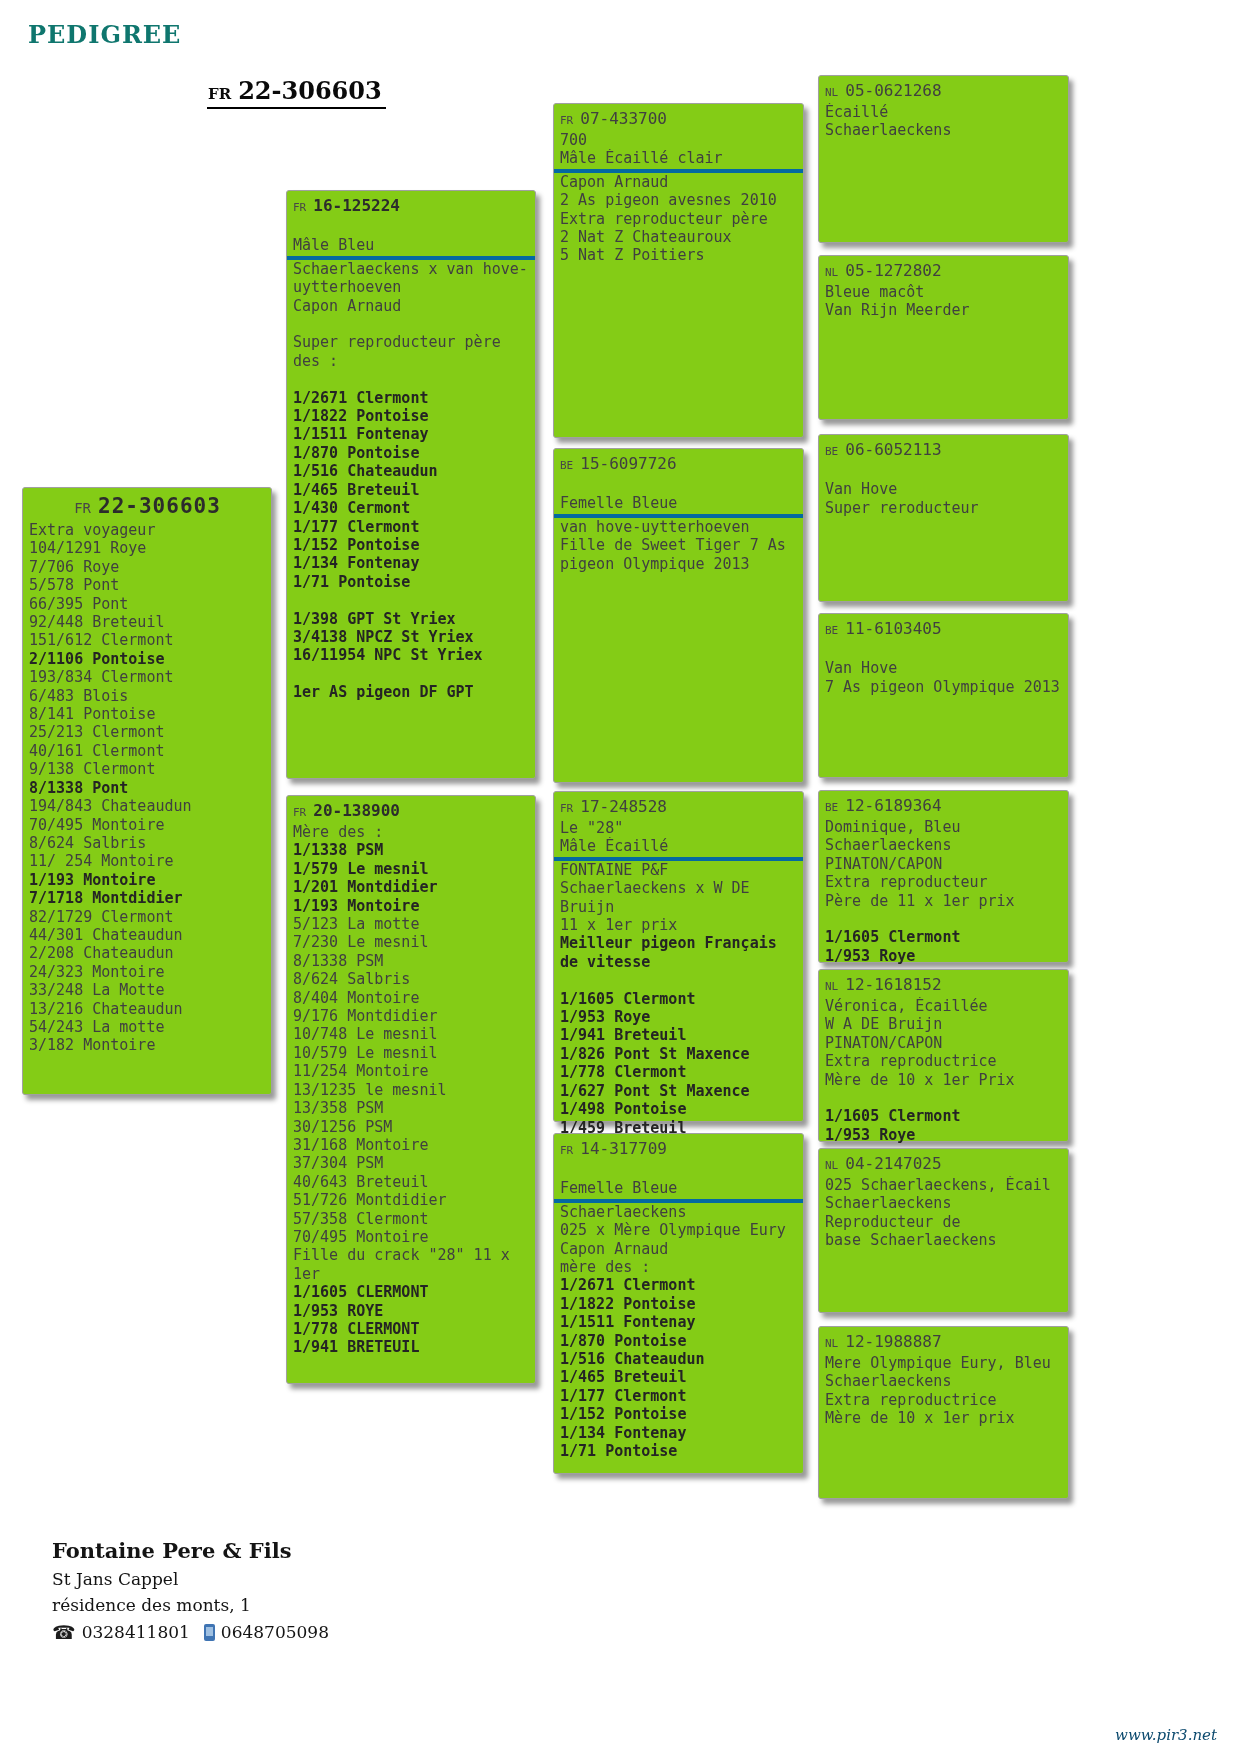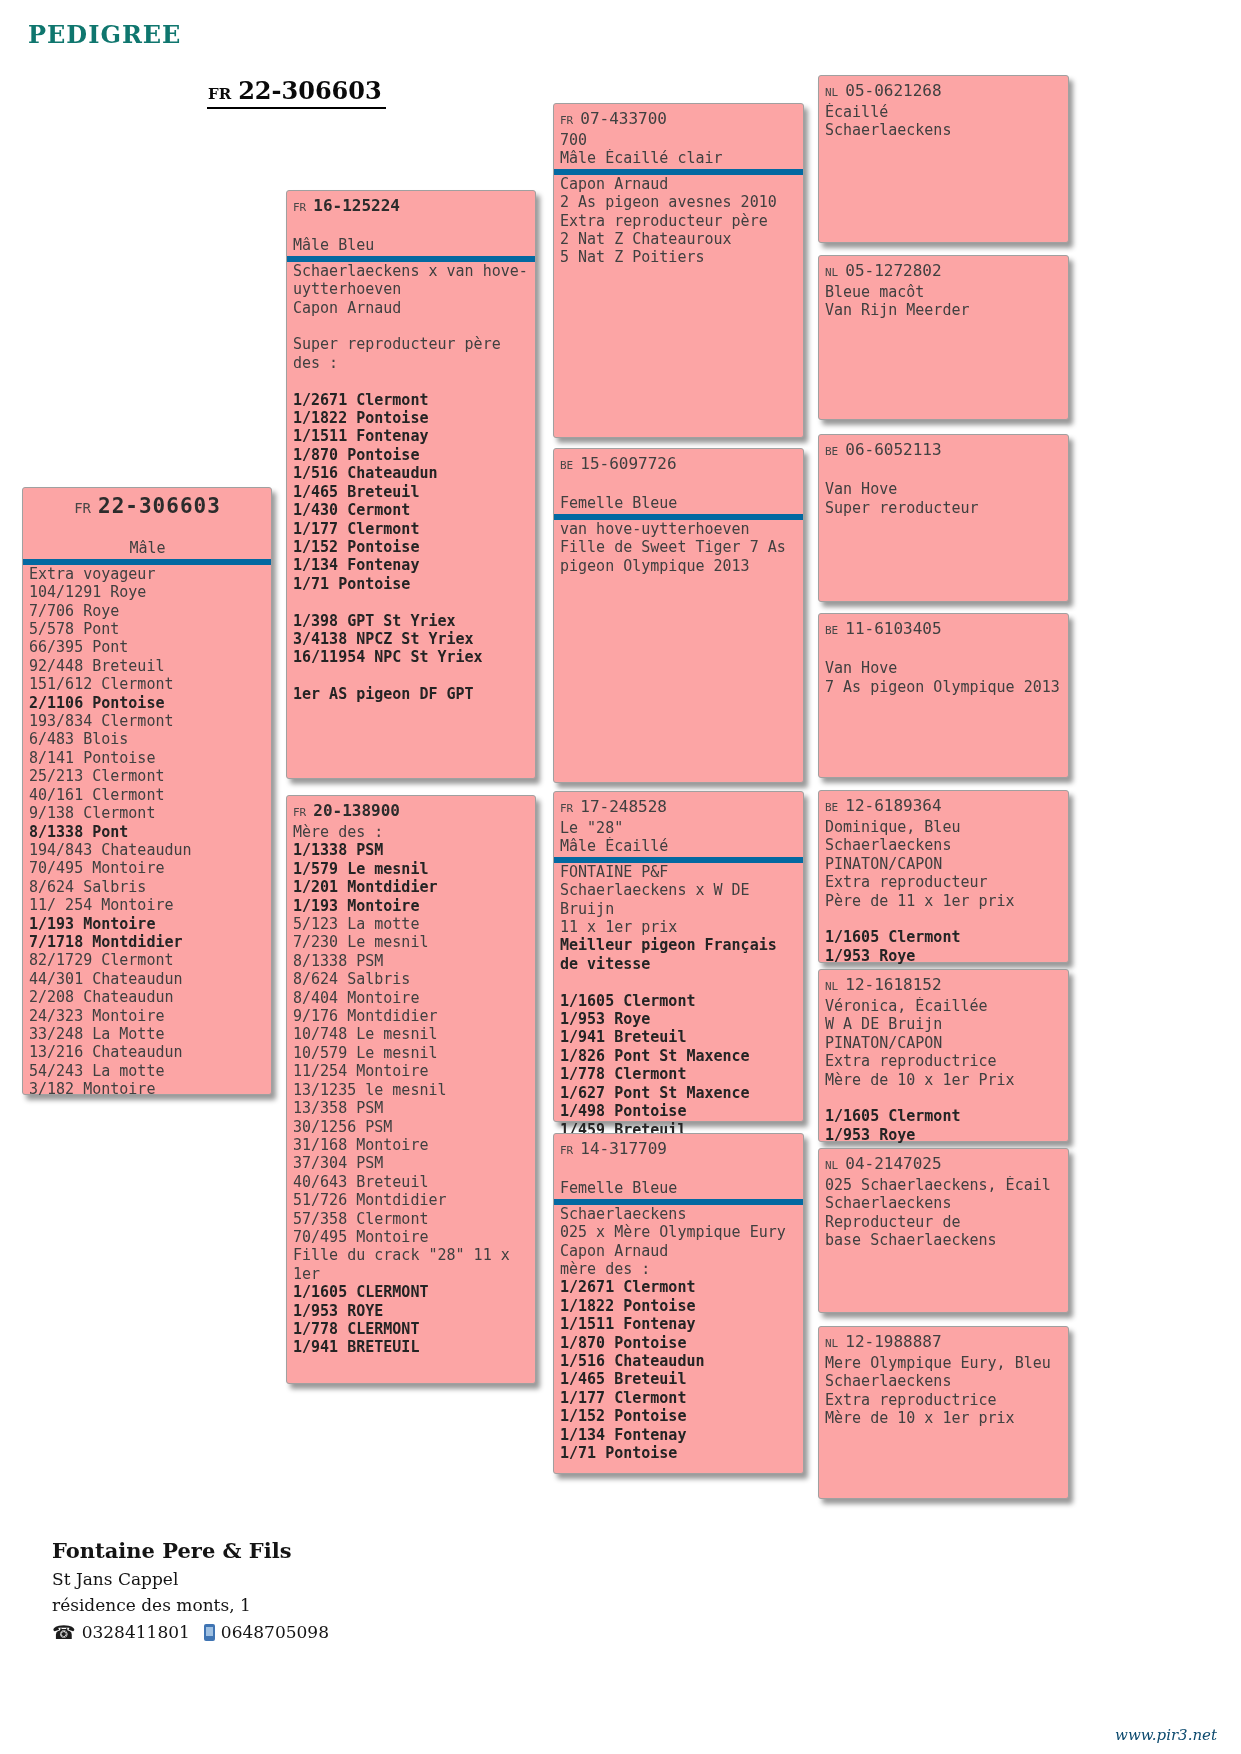--- a/index.html
+++ b/index.html
@@ -14,34 +14,34 @@
   }
   .main-ring {
     position:absolute; left:207px; top:76px;
     font-family:"DejaVu Serif", serif; font-weight:bold; color:#0a0a0a;
     border-bottom:2px solid #000; padding:0 4px 2px 1px;
   }
   .main-ring .cc  { font-size:15px; margin-right:7px; }
   .main-ring .num { font-size:24px; }
 
   .box {
-    position:absolute; box-sizing:border-box; background:#fca5a5;
+    position:absolute; box-sizing:border-box; background:#84cc16;
     border:1px solid #a0a0a0; border-radius:3px;
     box-shadow:4px 5px 5px #999;
     padding:5px 5px 4px 6px;
     font-size:15px; line-height:18.4px; color:#404040;
   }
   .hdr { line-height:20px; white-space:pre; }
   .hdr .cc  { font-size:11px; margin-right:7px; color:#474747; }
   .hdr .num { font-size:16px; }
   .hdr-b .hdr .num { font-weight:bold; color:#2c2c2c; }
 
   .sub {
     margin:0 -5px 0 -6px; padding:0 5px 1px 6px;
-    border-bottom:6px solid #0369a1;
+    border-bottom:4px solid #0369a1;
   }
   .bd div, .sub div { white-space:pre; overflow:hidden; }
   .bd .b { font-weight:bold; color:#242424; }
 
   .main .hdr { text-align:center; line-height:26px; }
   .main .hdr .cc  { font-size:14px; }
   .main .hdr .num { font-size:21px; letter-spacing:1px; }
   .main .sub { text-align:center; }
 
   .footer {
@@ -70,24 +70,20 @@
 <body>
 
 <div class="page-title">PEDIGREE</div>
 
 <div class="main-ring">
   <span class="cc">FR</span><span class="num">22-306603</span>
 </div>
 
 <div class="box hdr-b main" style="left:22px; top:487px; width:250px; height:608px;">
   <div class="hdr"><span class="cc">FR</span><span class="num">22-306603</span></div>
-  <div class="sub">
-      <div>&nbsp;</div>
-      <div>Mâle</div>
-    </div>
   <div class="bd">
       <div>Extra voyageur</div>
       <div>104/1291 Roye</div>
       <div>7/706 Roye</div>
       <div>5/578 Pont</div>
       <div>66/395 Pont</div>
       <div>92/448 Breteuil</div>
       <div>151/612 Clermont</div>
       <div class="b">2/1106 Pontoise</div>
       <div>193/834 Clermont</div>

